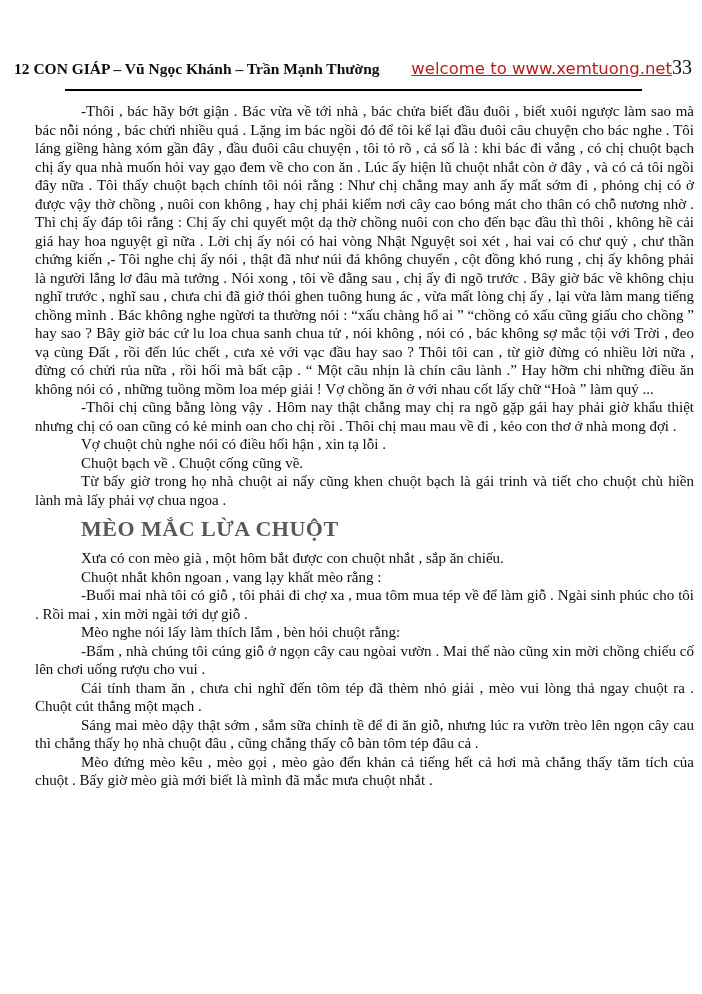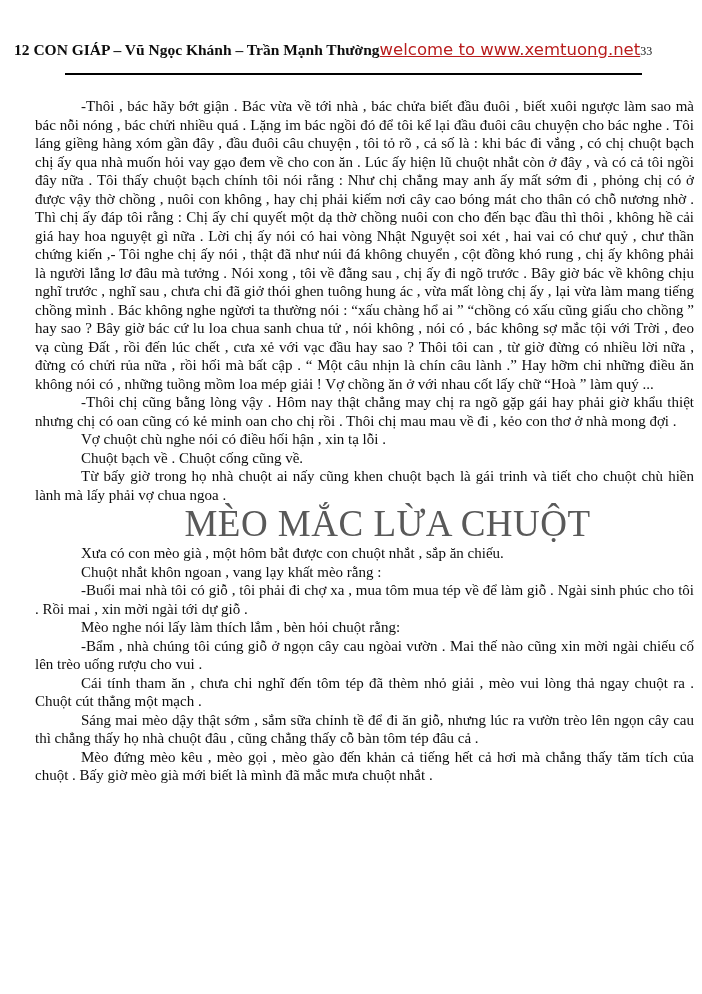--- a/index.html
+++ b/index.html
@@ -10,68 +10,68 @@
     background: #ffffff;
     overflow: hidden;
     font-family: "Liberation Serif", serif;
     color: #0d0d0d;
     box-sizing: border-box;
     padding-top: 40px;
   }
   .header {
     display: flex;
     align-items: baseline;
-    justify-content: flex-start;
+    justify-content: space-between;
     padding: 0 10px 0 14px;
     height: 24px;
+    margin-top: 16px;
   }
   .book-title {
     font-weight: bold;
     font-size: 15.5px;
     white-space: nowrap;
     letter-spacing: 0px;
   }
   .header-right {
     display: flex;
     align-items: baseline;
     white-space: nowrap;
   }
   .site-link {
     font-family: "DejaVu Sans", sans-serif;
     font-size: 16.5px;
     color: #b91c1c;
     text-decoration: underline;
     cursor: pointer;
   }
   .page-number {
-    font-size: 12px;
+    font-size: 20px;
     color: #111111;
   }
   .rule {
     border-top: 2px solid #000000;
     margin: 9px 60px 0 65px;
     height: 0;
   }
   .body-text {
-    margin-top: 22px;
+    margin-top: 11px;
     padding: 0 8px 0 35px;
     font-size: 15px;
     line-height: 18.5px;
     text-align: justify;
   }
   .body-text p {
     margin: 0;
     text-indent: 46px;
   }
   .story-title {
     font-family: "Liberation Serif", serif;
-    font-size: 37px;
-    font-weight: normal;
+    font-size: 22px;
+    font-weight: bold;
     color: #595959;
-    text-align: center;
     text-indent: 0;
     margin: 15px 0 13px 0;
     line-height: 40px;
     letter-spacing: 0.5px;
   }
 </style>
 </head>
 <body>
 
 <div class="page">
@@ -93,19 +93,19 @@
     <p>Vợ chuột chù nghe nói có điều hối hận , xin tạ lỗi .</p>
     <p>Chuột bạch về . Chuột cống cũng về.</p>
     <p>Từ bấy giờ trong họ nhà chuột ai nấy cũng khen chuột bạch là gái trinh và tiết cho chuột chù hiền lành mà lấy phải vợ chua ngoa .</p>
 
     <p class="story-title">MÈO MẮC LỪA CHUỘT</p>
 
     <p>Xưa có con mèo già , một hôm bắt được con chuột nhắt , sắp ăn chiếu.</p>
     <p>Chuột nhắt khôn ngoan , vang lạy khất mèo rằng :</p>
     <p>-Buổi mai nhà tôi có giỗ , tôi phải đi chợ xa , mua tôm mua tép về để làm giỗ . Ngài sinh phúc cho tôi . Rồi mai , xin mời ngài tới dự giỗ .</p>
     <p>Mèo nghe nói lấy làm thích lắm , bèn hỏi chuột rằng:</p>
-    <p>-Bẩm , nhà chúng tôi cúng giỗ ở ngọn cây cau ngòai vườn . Mai thế nào cũng xin mời ngài chiếu cố lên trèo uống rượu cho vui .</p>
+    <p>-Bẩm , nhà chúng tôi cúng giỗ ở ngọn cây cau ngòai vườn . Mai thế nào cũng xin mời chồng chiếu cố lên chơi uống rượu cho vui .</p>
     <p>Cái tính tham ăn , chưa chi nghĩ đến tôm tép đã thèm nhỏ giải , mèo vui lòng thả ngay chuột ra . Chuột cút thẳng một mạch .</p>
     <p>Sáng mai mèo dậy thật sớm , sắm sữa chỉnh tề để đi ăn giỗ, nhưng lúc ra vườn trèo lên ngọn cây cau thì chẳng thấy họ nhà chuột đâu , cũng chẳng thấy cỗ bàn tôm tép đâu cả .</p>
     <p>Mèo đứng mèo kêu , mèo gọi , mèo gào đến khản cả tiếng hết cả hơi mà chẳng thấy tăm tích của chuột . Bấy giờ mèo già mới biết là mình đã mắc mưa chuột nhắt .</p>
 
   </div>
 </div>
 
 </body></html>

